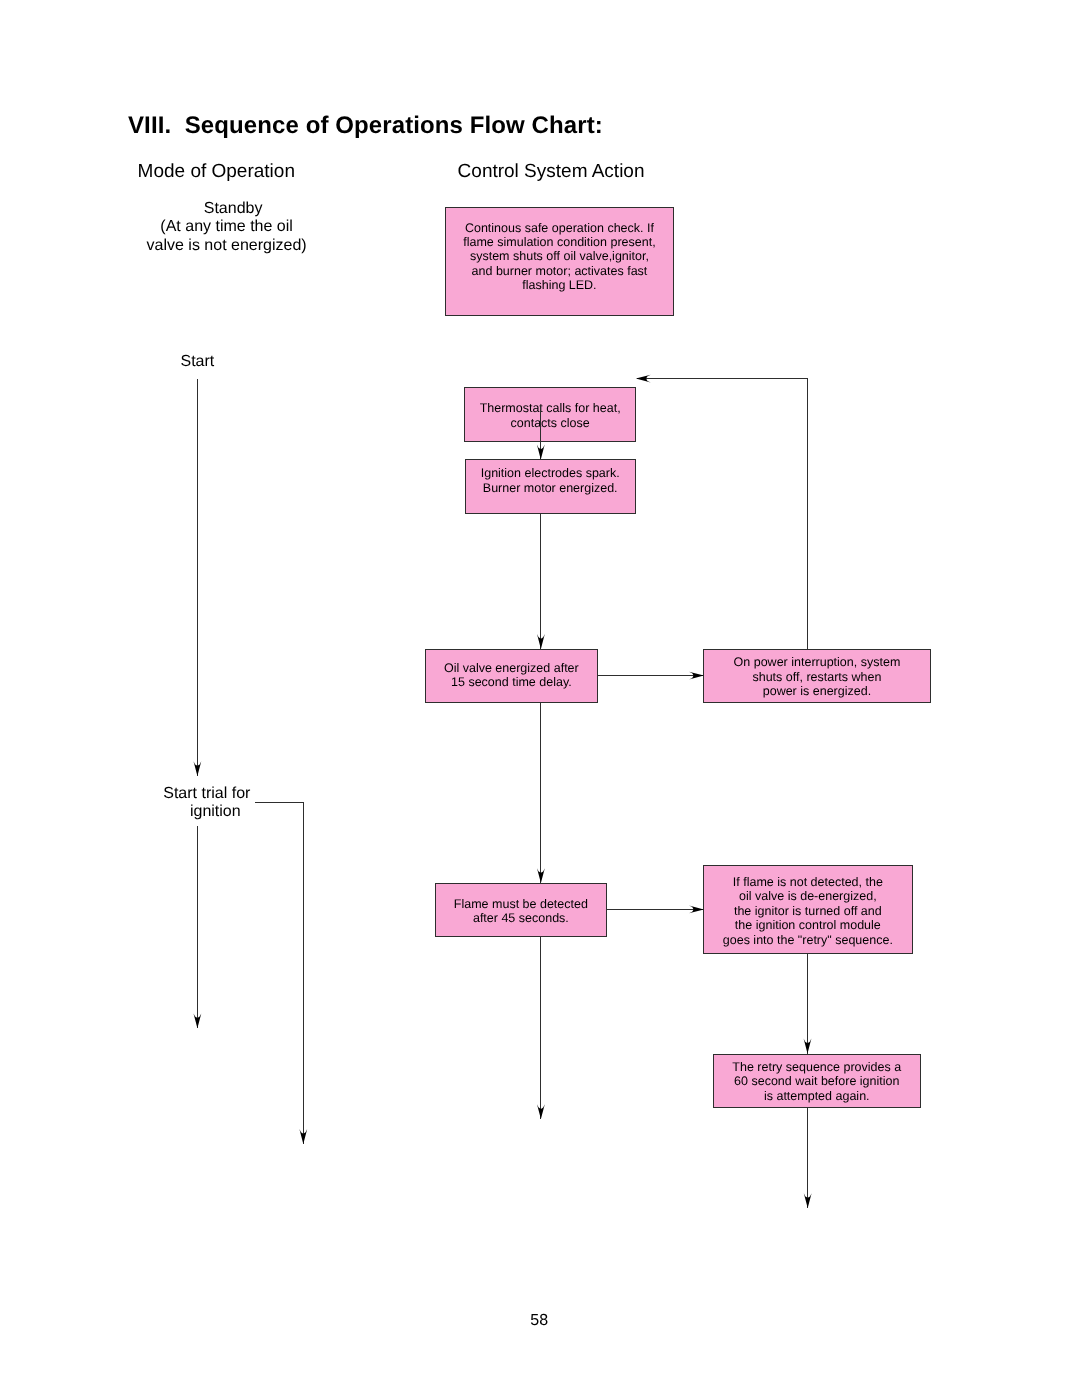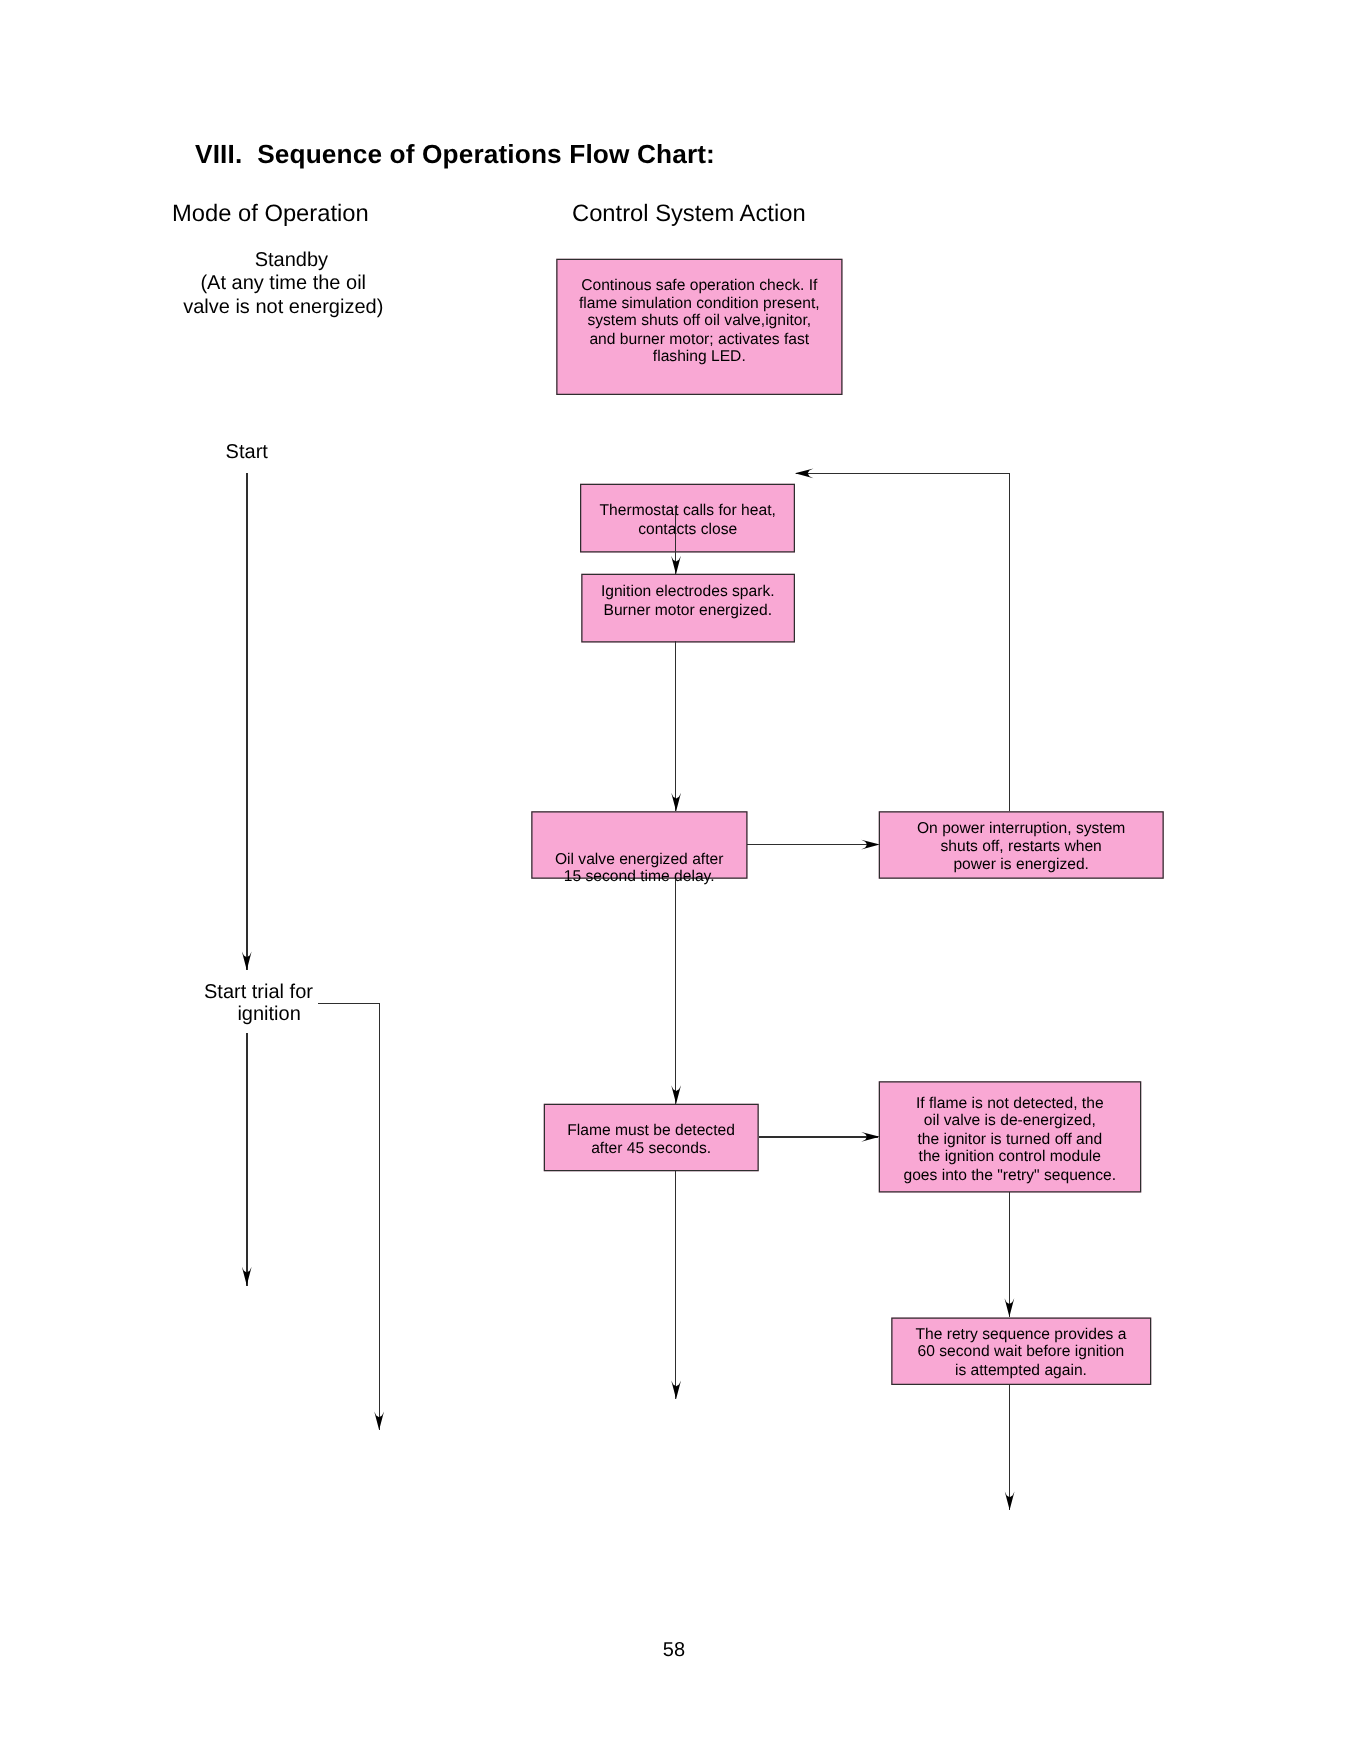--- a/index.html
+++ b/index.html
@@ -1,20 +1,20 @@
 <!DOCTYPE html>
 <html><head>
 <meta charset="utf-8">
 <title>Sequence of Operations Flow Chart</title>
 <style>
   html,body{margin:0;padding:0;background:#ffffff;}
   body{width:1080px;height:1397px;overflow:hidden;font-family:"Liberation Sans",sans-serif;color:#000;-webkit-font-smoothing:antialiased;text-rendering:geometricPrecision;}
   #page{position:relative;width:1080px;height:1397px;transform:translateZ(0);}
   .abs{position:absolute;}
-  .heading{font-size:21px;font-weight:bold;left:128px;top:112px;white-space:pre;letter-spacing:0.1px;margin-left:28px;}
+  .heading{font-size:24px;font-weight:bold;left:128px;top:112px;white-space:pre;letter-spacing:0.1px;}
   .colhead{font-size:19px;white-space:pre;}
   .modelabel{font-size:16px;text-align:center;line-height:18.2px;white-space:pre;}
   .abox{position:absolute;border:1px solid #2e2e2e;box-sizing:border-box;background:#f9a8d4;}
   .abox .txt{font-size:12.5px;text-align:center;line-height:14.4px;white-space:pre;}
   .ln{white-space:pre;}
   .pagenum{font-size:16px;}
   svg.overlay{position:absolute;left:0;top:0;width:1080px;height:1397px;pointer-events:none;}
 </style>
 </head>
 <body>
@@ -36,21 +36,21 @@
 
   <div class="abox" style="left:464.4px;top:351.4px;width:171.5px;height:54.2px;margin-top:36px;">
     <div class="txt" style="margin-top:12.8px;"><div class="ln">Thermostat calls for heat,</div><div class="ln">contacts close</div></div>
   </div>
 
   <div class="abox" style="left:464.5px;top:459.3px;width:171.4px;height:54.7px;">
     <div class="txt" style="margin-top:5.8px;"><div class="ln">Ignition electrodes spark.</div><div class="ln">Burner motor energized.</div></div>
   </div>
 
   <div class="abox" style="left:425.1px;top:648.9px;width:172.5px;height:54.2px;">
-    <div class="txt" style="margin-top:30px;"><div class="ln">Oil valve energized after</div><div class="ln">15 second time delay.</div></div>
+    <div class="txt" style="margin-top:11px;"><div class="ln">Oil valve energized after</div><div class="ln">15 second time delay.</div></div>
   </div>
 
   <div class="abox" style="left:702.5px;top:648.9px;width:228.9px;height:54.2px;">
     <div class="txt" style="margin-top:5.3px;"><div class="ln">On power interruption, system</div><div class="ln">shuts off, restarts when</div><div class="ln">power is energized.</div></div>
   </div>
 
   <div class="abox" style="left:434.9px;top:883.1px;width:172.0px;height:53.7px;">
     <div class="txt" style="margin-top:12.9px;"><div class="ln">Flame must be detected</div><div class="ln">after 45 seconds.</div></div>
   </div>
 

